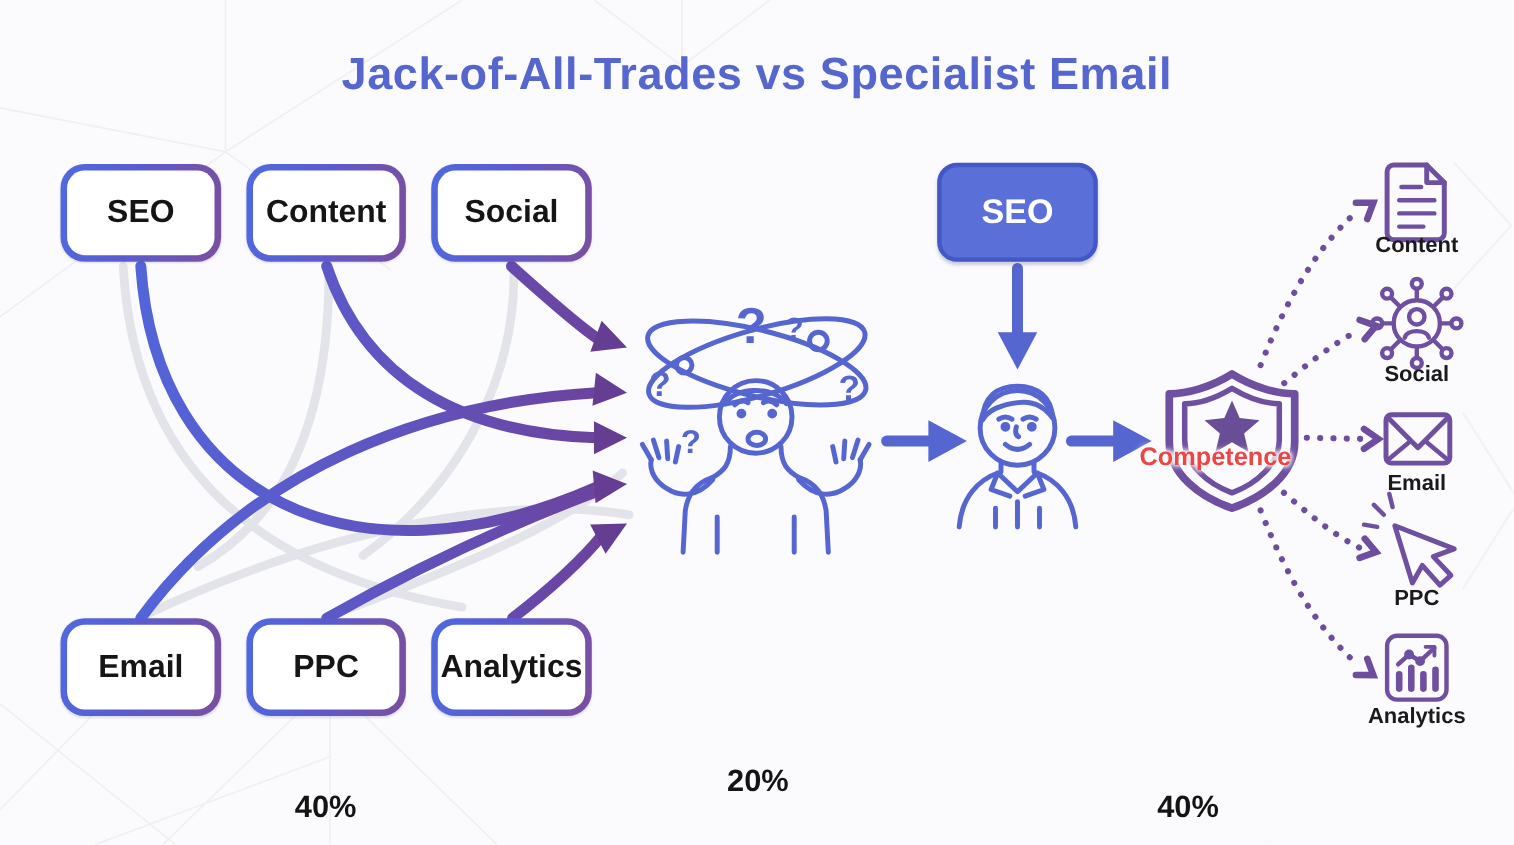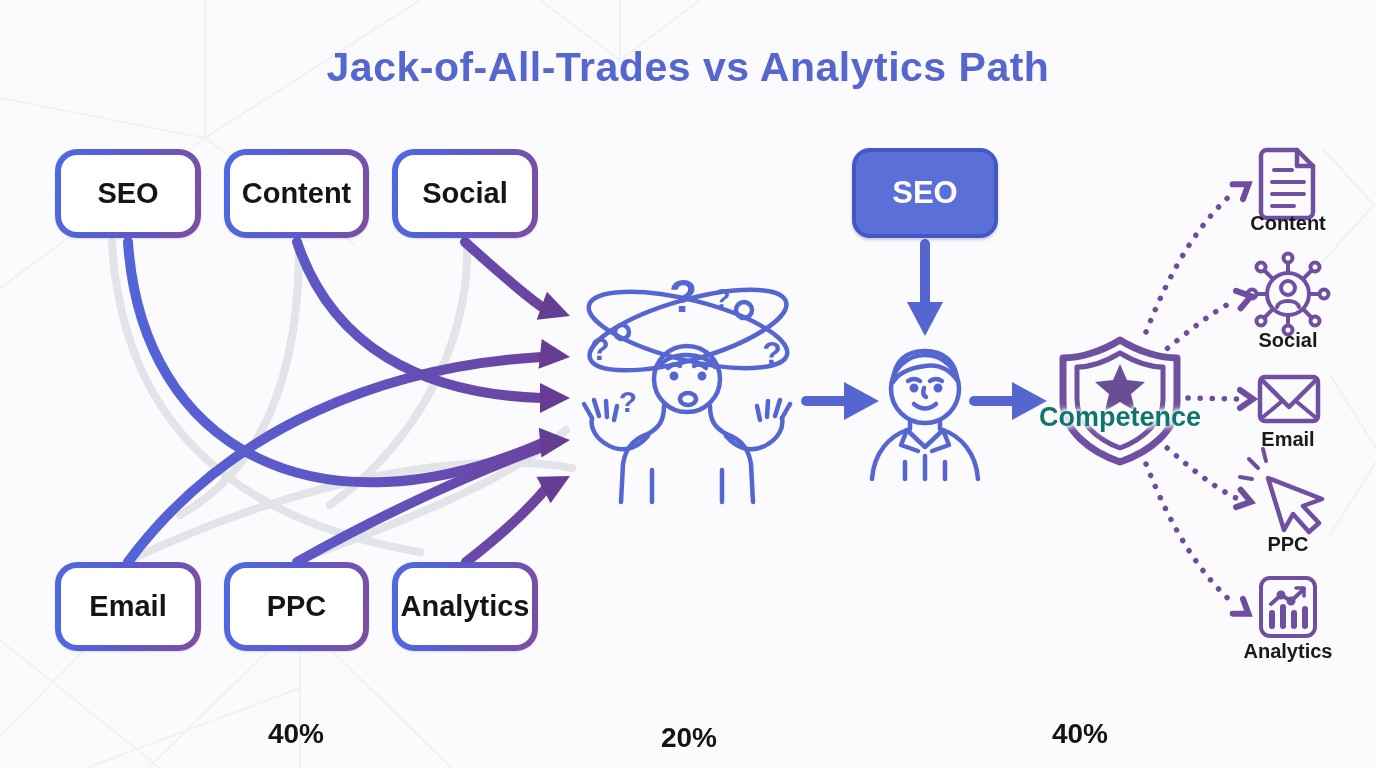--- a/index.html
+++ b/index.html
@@ -28,22 +28,22 @@
     left:852px;top:148px;width:146px;height:90px;border-radius:18px;
     background:#5B6FD8;border:4px solid #4557C6;box-sizing:border-box;
     display:flex;align-items:center;justify-content:center;
     color:#FFFFFF;font-size:31px;font-weight:bold;
     box-shadow:0 2px 3px rgba(60,60,120,.25);
   }
   .pct{
     width:120px;text-align:center;font-size:28px;font-weight:bold;color:#141414;margin-top:32px;
   }
   #competence-label{
-    left:1036px;top:402px;width:168px;text-align:center;
-    font-size:27px;font-weight:bold;color:#0f766e;
+    left:1036px;top:402px;width:168px;text-align:left;
+    font-size:23px;font-weight:bold;color:#ef4444;
     text-shadow:0 0 4px #fff,0 0 4px #fff,0 0 6px #fff,0 0 8px #fff;
   }
   .branch-label{
     width:130px;text-align:center;font-size:20px;font-weight:bold;color:#1A1A1A;
   }
 </style>
 </head>
 <body>
 
 <div id="canvas">
@@ -199,21 +199,21 @@
         <rect x="1261" y="578" width="54" height="58" rx="9"></rect>
         <path d="M1272,626 v -13 M1283,626 v -19 M1294,626 v -13 M1305,626 v -17" stroke-width="6"></path>
         <path d="M1271,604 L1281,595 L1291,601 L1304,589"></path>
         <path d="M1296,588 h 8 v 8" stroke-width="3.5"></path>
         <circle cx="1281" cy="595" r="2.5" fill="#6F4FA0"></circle>
         <circle cx="1291" cy="601" r="2.5" fill="#6F4FA0"></circle>
       </g>
     </g>
   </svg>
 
-  <div id="title" class="abs">Jack-of-All-Trades vs Analytics Path</div>
+  <div id="title" class="abs">Jack-of-All-Trades vs Specialist Email</div>
 
   <div class="abs gbox" style="left:55px;top:149px;width:146px;height:89px">
     <div class="inner">
         <span>SEO</span>
       </div>
   </div>
   <div class="abs gbox" style="left:224px;top:149px;width:145px;height:89px">
     <div class="inner">
         <span>Content</span>
       </div>
@@ -246,16 +246,16 @@
 
   <div id="competence-label" class="abs">Competence</div>
 
   <div class="abs branch-label" style="left:1223px;top:212px">Content</div>
   <div class="abs branch-label" style="left:1223px;top:329px">Social</div>
   <div class="abs branch-label" style="left:1223px;top:428px">Email</div>
   <div class="abs branch-label" style="left:1223px;top:533px">PPC</div>
   <div class="abs branch-label" style="left:1223px;top:640px">Analytics</div>
 
   <div class="abs pct" style="left:236px;top:686px">40%</div>
-  <div class="abs pct" style="left:629px;top:690px">20%</div>
+  <div class="abs pct" style="left:629px;top:662px">20%</div>
   <div class="abs pct" style="left:1020px;top:686px">40%</div>
 
 </div>
 
 </body></html>

